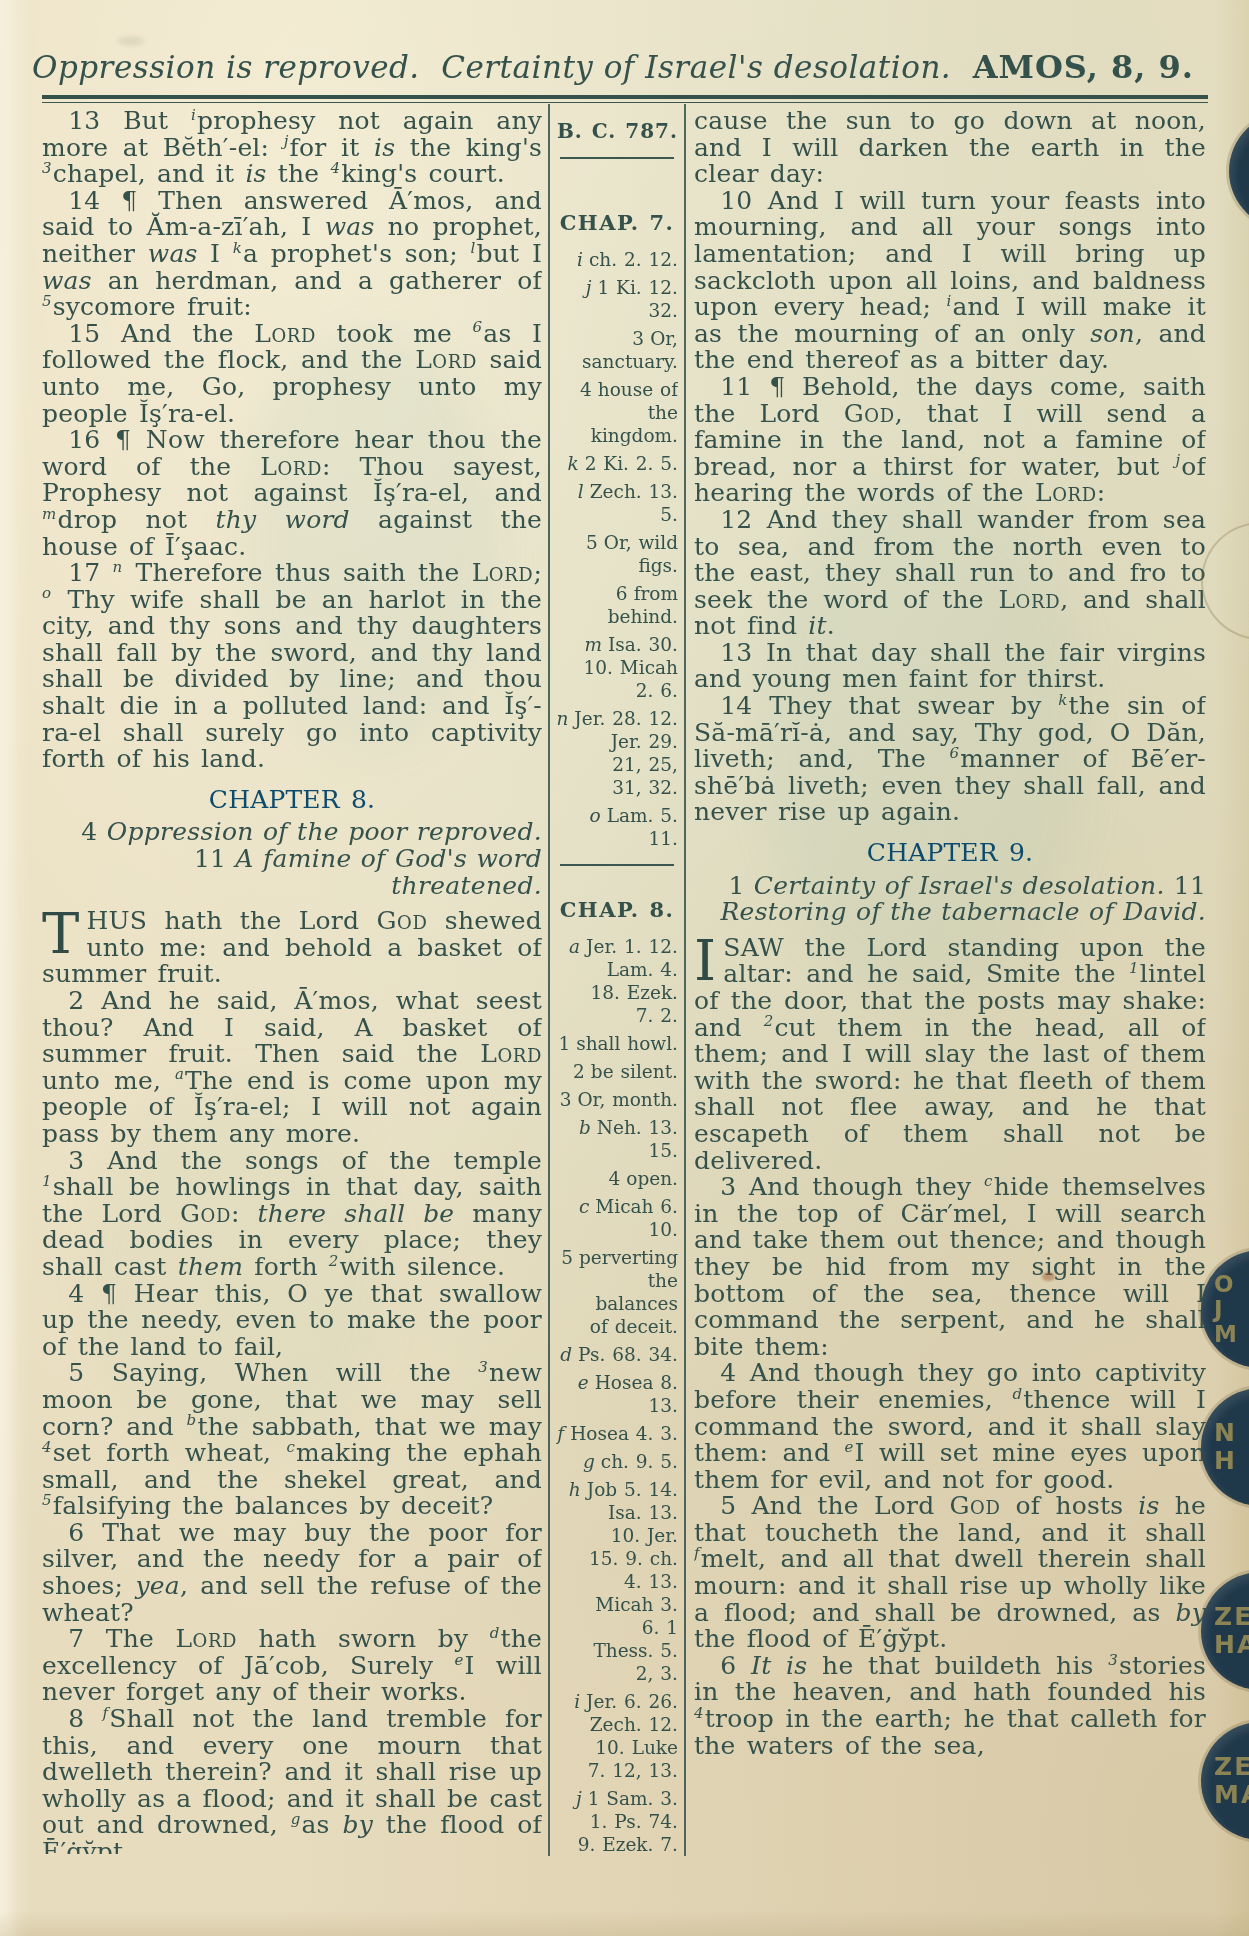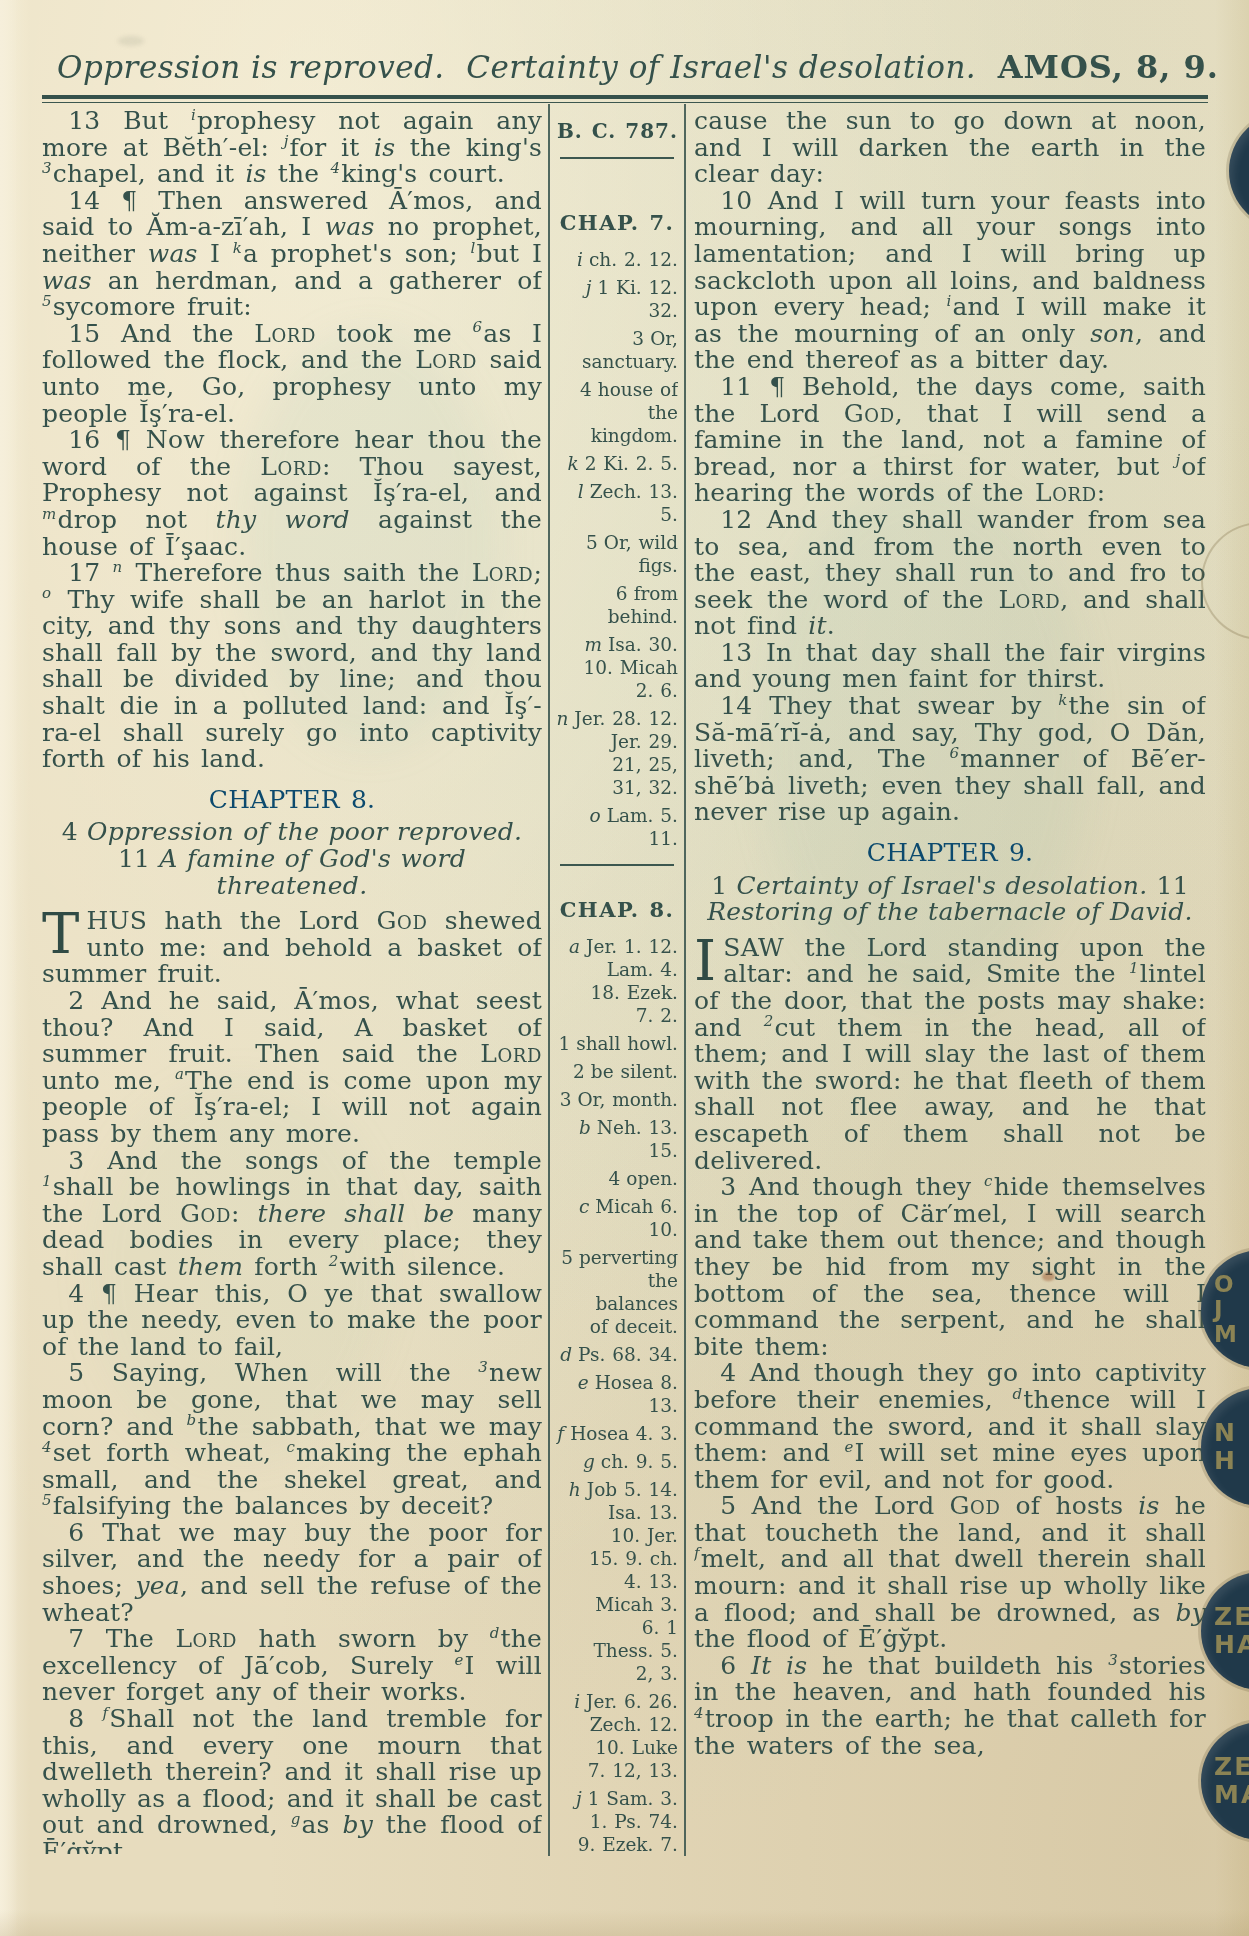--- a/index.html
+++ b/index.html
@@ -16,21 +16,21 @@
       radial-gradient(ellipse at 95% 95%, rgba(170,145,95,0.25), rgba(170,145,95,0) 55%),
       linear-gradient(90deg,#f0e8d0 0,#e7dcbe 30px,#e7dcbe 1215px,#ddd0ab 1249px);
   }
   .page{width:1249px;height:1936px;position:relative;}
   .edge-left{position:absolute;left:0;top:0;width:18px;height:100%;
     background:linear-gradient(90deg,#f6efdb,rgba(246,239,219,0));}
   .edge-bottom{position:absolute;left:0;bottom:0;width:100%;height:26px;
     background:linear-gradient(0deg,rgba(160,135,85,0.18),rgba(160,135,85,0));}
 
   
-  .header{position:absolute;top:48px;left:57px;width:1162px;
+  .header{position:absolute;top:48px;left:32px;width:1162px;
     display:flex;justify-content:space-between;align-items:baseline;}
   .h-italic{font-style:italic;font-size:31px;letter-spacing:0.5px;}
   .h-book{font-size:32px;font-weight:bold;letter-spacing:1px;}
   .rule-double{position:absolute;left:42px;width:1166px;top:95px;
     border-top:4px solid #35514b;}
   .rule-double::after{content:"";display:block;margin-top:3px;border-top:1.5px solid #3c574f;}
 
   
   .vdiv{position:absolute;top:104px;height:1752px;width:2px;background:rgba(53,81,75,0.85);}
   .vdiv-1{left:548px;} .vdiv-2{left:684px;}
@@ -39,21 +39,21 @@
   .col{position:absolute;top:108px;text-align:justify;overflow:hidden;}
   .col-left{left:42px;width:500px;height:1746px;}
   .col-right{left:694px;width:512px;height:1746px;}
   .col p{margin:0;font-size:25px;line-height:26.6px;word-spacing:3px;letter-spacing:0.2px;}
   .verse{text-indent:1.05em;}
   .cont{text-indent:0;}
   sup{font-size:0.60em;font-style:italic;line-height:0;margin-right:1px;}
   .sc{font-variant:small-caps;letter-spacing:0.6px;}
   .chap-head{text-align:center;text-indent:0;font-size:29px;letter-spacing:3px;
     margin:14px 0 6px 0 !important;color:#0c4a6e;}
-  .chap-sum{text-align:center;text-indent:0;font-size:19px;line-height:22px;
+  .chap-sum{text-align:right;text-indent:0;font-size:19px;line-height:22px;
     margin:0 0 9px 0 !important;word-spacing:1px !important;}
   .chap-sum i{letter-spacing:0.3px;}
   .drop{float:left;font-size:56px;line-height:44px;padding:4px 7px 0 0;color:#304b45;}
 
   
   .col-ref{left:556px;width:122px;height:1746px;text-align:left;
     font-size:18.5px;line-height:23px;word-spacing:1px;}
   .era{text-align:right;font-size:20px;font-weight:bold;letter-spacing:1px;margin:12px 0 0 0;}
   .ref-rule{height:0;border:none;border-top:2px solid #3c574f;margin:14px 4px 0 4px;}
   .chap-label{text-align:center;font-size:21px;font-weight:bold;letter-spacing:1.5px;

